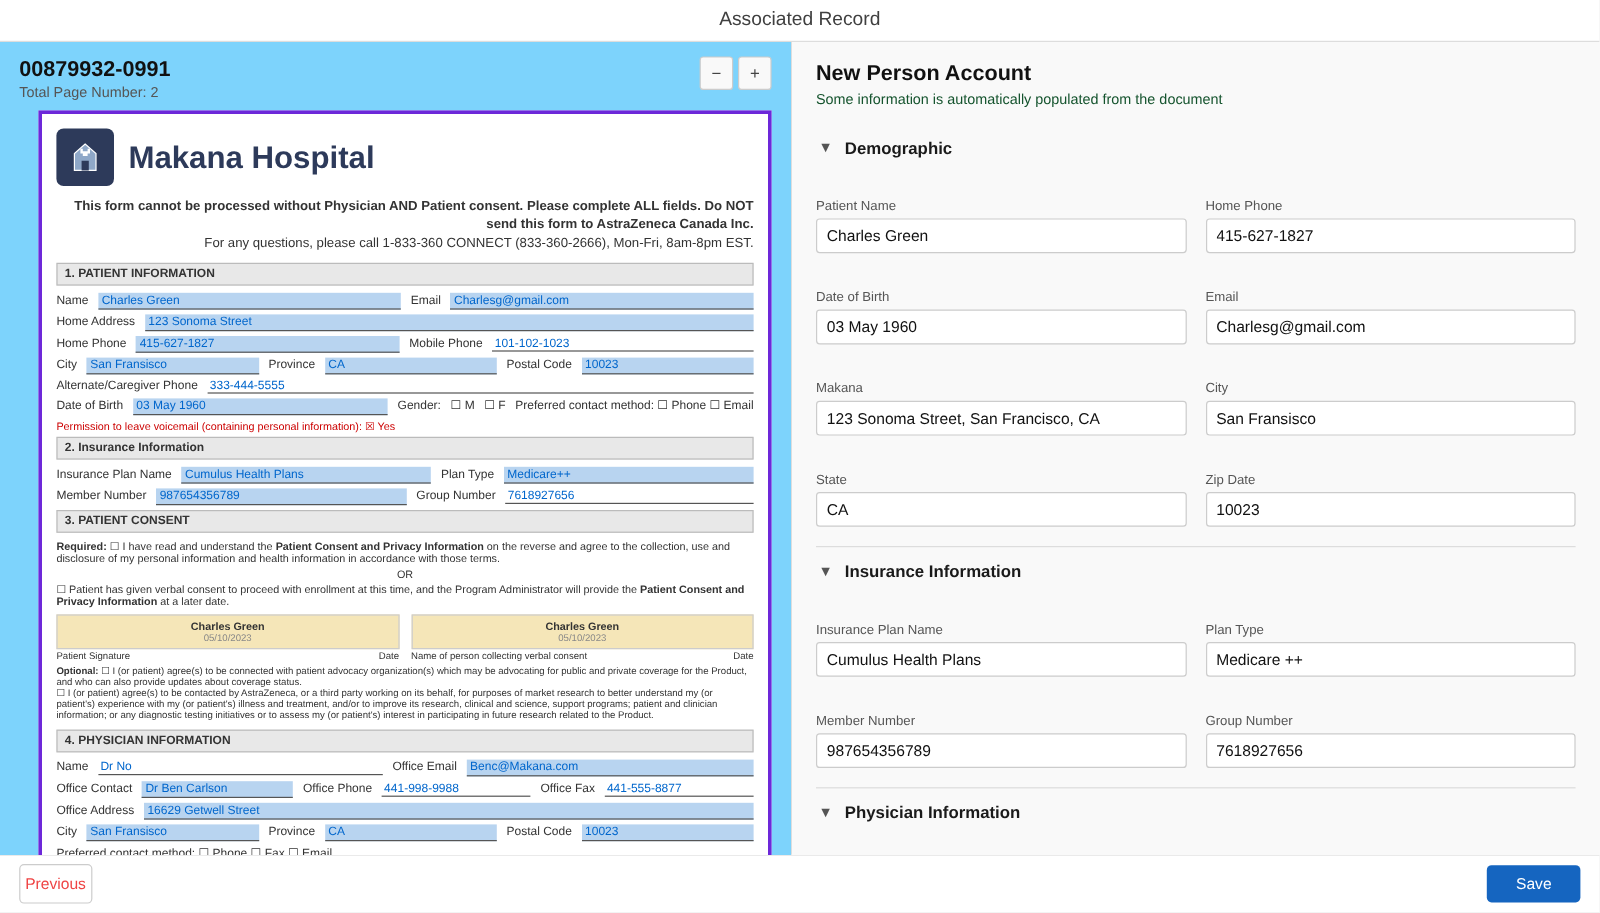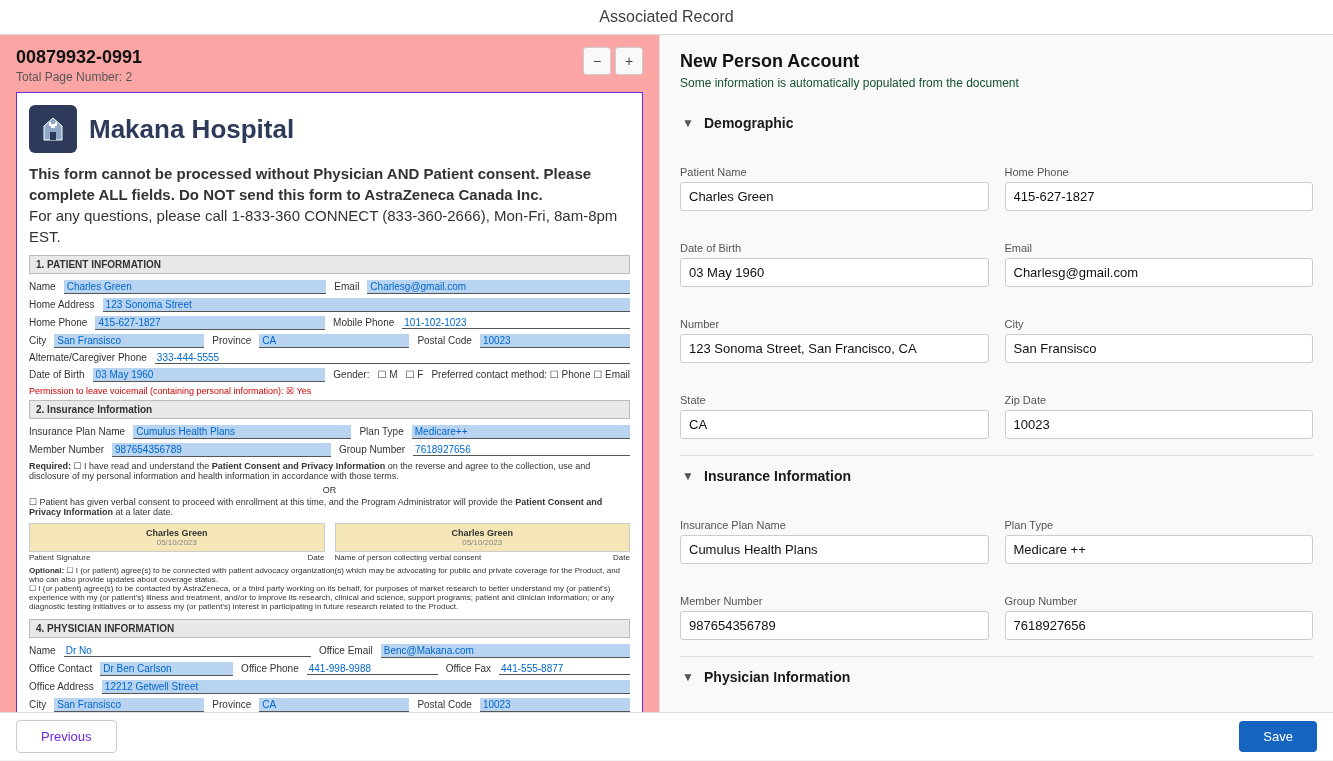--- a/index.html
+++ b/index.html
@@ -18,21 +18,21 @@
     .main-container {
       display: flex;
       height: calc(761px - 36px - 48px);
       overflow: hidden;
     }
 
     
     .left-panel {
       width: 660px;
       min-width: 660px;
-      background: #fca5a5;
+      background: #7dd3fc;
       border-right: 1px solid #ddd;
       overflow-y: auto;
       padding: 12px 16px;
     }
 
     .doc-header {
       display: flex;
       justify-content: space-between;
       align-items: flex-start;
       margin-bottom: 8px;
@@ -40,44 +40,46 @@
     .doc-id { font-size: 18px; font-weight: 700; color: #111; }
     .doc-pages { font-size: 12px; color: #555; margin-top: 2px; }
     .zoom-controls { display: flex; gap: 4px; }
     .zoom-btn {
       width: 28px; height: 28px; border: 1px solid #ccc; background: #f9f9f9;
       border-radius: 3px; cursor: pointer; display: flex; align-items: center; justify-content: center;
       font-size: 14px; color: #444;
     }
 
     .document-preview {
-      border: 1px solid #6d28d9;
+      border: 3px solid #6d28d9;
       background: #fff;
       padding: 12px;
       font-size: 10px;
+      margin-left: 16px;
     }
 
     .hospital-header {
       display: flex;
       align-items: center;
       gap: 12px;
       margin-bottom: 10px;
     }
     .hospital-logo {
       width: 48px; height: 48px;
       background: #2d3a5a;
       border-radius: 6px;
       display: flex; align-items: center; justify-content: center;
     }
     .hospital-logo svg { width: 30px; height: 30px; }
     .hospital-name { font-size: 26px; font-weight: 700; color: #2d3a5a; }
 
     .form-notice {
-      font-size: 15px; color: #333; margin-bottom: 8px;
+      font-size: 11px; color: #333; margin-bottom: 8px;
       line-height: 1.4;
+      text-align: right;
     }
     .form-notice b { font-weight: 700; }
 
     .form-section {
       background: #e8e8e8;
       padding: 3px 6px;
       font-weight: 700;
       font-size: 10px;
       margin-bottom: 6px;
       border: 1px solid #bbb;
@@ -176,27 +178,27 @@
     .footer {
       display: flex;
       justify-content: space-between;
       align-items: center;
       padding: 8px 16px;
       background: #fff;
       border-top: 1px solid #ddd;
       height: 48px;
     }
     .btn-previous {
-      padding: 8px 24px;
+      padding: 8px 4px;
       border: 1px solid #ccc;
       background: #fff;
       border-radius: 4px;
       cursor: pointer;
       font-size: 13px;
-      color: #6d28d9;
+      color: #ef4444;
     }
     .btn-save {
       padding: 8px 24px;
       background: #1565c0;
       color: #fff;
       border: none;
       border-radius: 4px;
       cursor: pointer;
       font-size: 13px;
       font-weight: 500;
@@ -289,20 +291,21 @@
         <span class="form-label">Plan Type</span>
         <span class="form-field highlight">Medicare++</span>
       </div>
       <div class="form-row">
         <span class="form-label">Member Number</span>
         <span class="form-field highlight">987654356789</span>
         <span class="form-label">Group Number</span>
         <span class="form-field">7618927656</span>
       </div>
 
+      <div class="form-section">3. PATIENT CONSENT</div>
       <div class="consent-section">
         <div style="display:flex; gap:4px; margin-bottom:4px;">
           <span><b>Required:</b> ☐ I have read and understand the <b>Patient Consent and Privacy Information</b> on the reverse and agree to the collection, use and disclosure of my personal information and health information in accordance with those terms.</span>
         </div>
         <div style="text-align:center; font-size:9px; margin: 2px 0;">OR</div>
         <div style="margin-bottom:6px; font-size:9px;">☐ Patient has given verbal consent to proceed with enrollment at this time, and the Program Administrator will provide the <b>Patient Consent and Privacy Information</b> at a later date.</div>
         <div class="consent-sig-area">
           <div style="flex:1;">
             <div class="sig-box">
               <div class="sig-name">Charles Green</div>
@@ -340,21 +343,21 @@
       <div class="form-row">
         <span class="form-label">Office Contact</span>
         <span class="form-field highlight">Dr Ben Carlson</span>
         <span class="form-label">Office Phone</span>
         <span class="form-field">441-998-9988</span>
         <span class="form-label">Office Fax</span>
         <span class="form-field">441-555-8877</span>
       </div>
       <div class="form-row">
         <span class="form-label">Office Address</span>
-        <span class="form-field highlight">12212 Getwell Street</span>
+        <span class="form-field highlight">16629 Getwell Street</span>
       </div>
       <div class="form-row">
         <span class="form-label">City</span>
         <span class="form-field highlight">San Fransisco</span>
         <span class="form-label">Province</span>
         <span class="form-field highlight">CA</span>
         <span class="form-label">Postal Code</span>
         <span class="form-field highlight">10023</span>
       </div>
       <div class="form-row">
@@ -387,21 +390,21 @@
       </div>
       <div class="form-group">
         <label>Date of Birth</label>
         <input type="text" value="03 May 1960" style="">
       </div>
       <div class="form-group">
         <label>Email</label>
         <input type="text" value="Charlesg@gmail.com" style="">
       </div>
       <div class="form-group">
-        <label>Number</label>
+        <label>Makana</label>
         <input type="text" value="123 Sonoma Street, San Francisco, CA" style="">
       </div>
       <div class="form-group">
         <label>City</label>
         <input type="text" value="San Fransisco" style="">
       </div>
       <div class="form-group">
         <label>State</label>
         <input type="text" value="CA" style="">
       </div>

